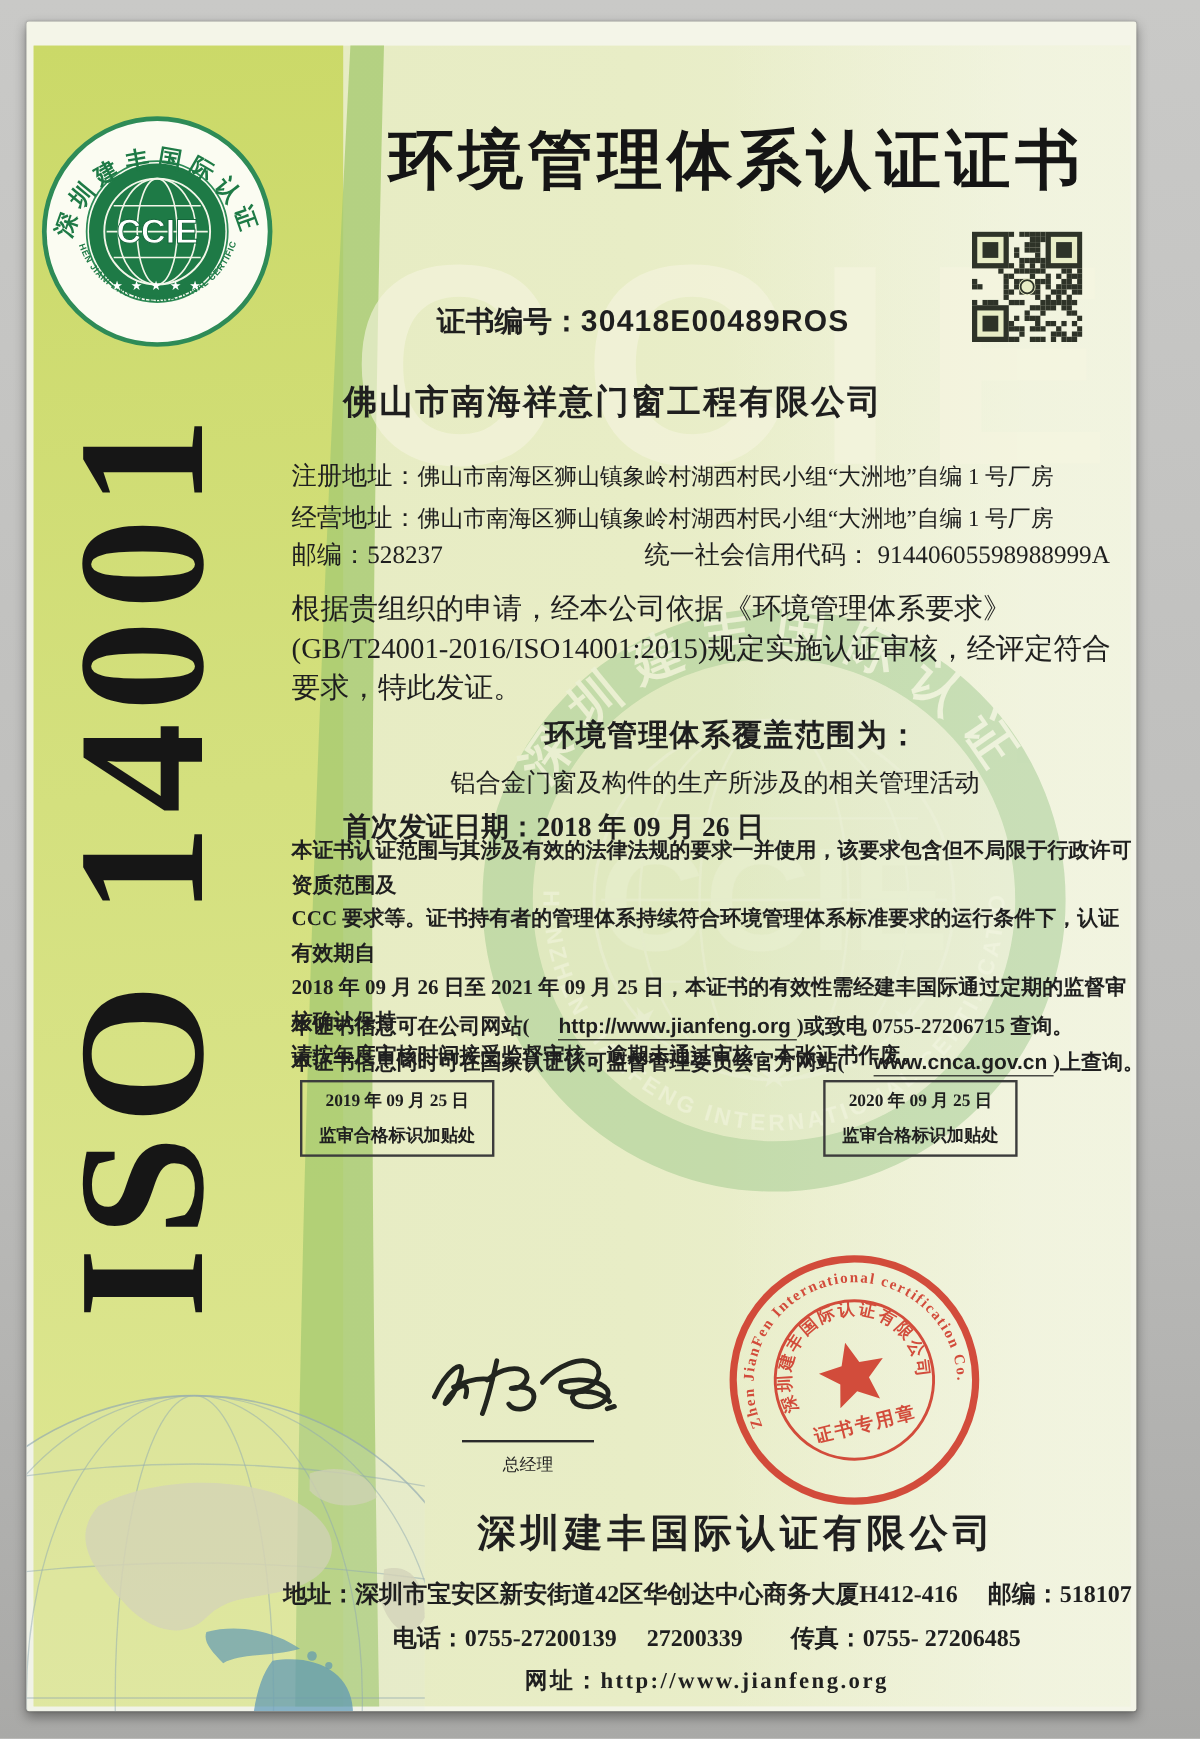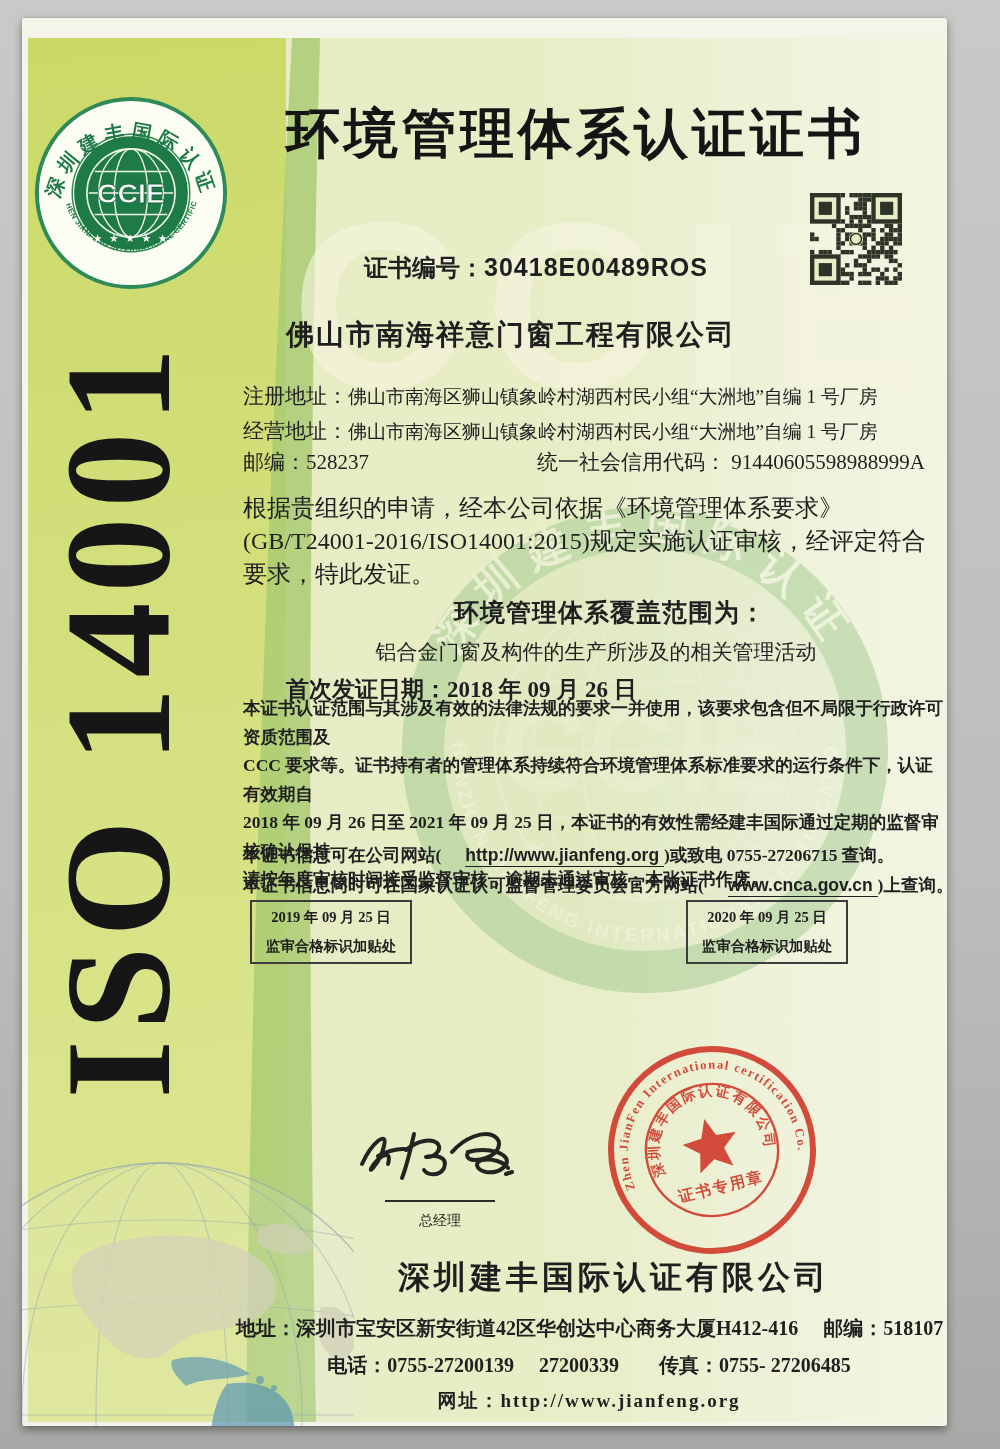--- a/index.html
+++ b/index.html
@@ -28,21 +28,21 @@
   .ghost{
     position:absolute;left:620px;top:305px;transform:translate(-50%,-50%);
     font-family:"Liberation Sans",sans-serif;font-weight:bold;
     font-size:238px;letter-spacing:22px;color:#f6f5e0;opacity:.62;white-space:nowrap;
   }
   .iso-side{
     position:absolute;left:118px;top:718px;transform:translate(-50%,-50%) rotate(-90deg);
     font-size:150px;font-weight:bold;letter-spacing:10px;color:#161616;white-space:nowrap;
   }
   .title{
-    position:absolute;left:286px;top:98px;width:656px;
+    position:absolute;left:286px;top:98px;width:656px;text-align:center;
     font-size:54px;font-weight:bold;letter-spacing:4px;color:#151515;
   }
   .certno{position:absolute;left:286px;top:252px;width:500px;text-align:center;font-size:24px;font-weight:bold;}
   .certno .num{font-family:"Liberation Sans",sans-serif;font-size:25px;letter-spacing:1px;}
   .company{position:absolute;left:286px;top:316px;width:656px;text-align:left;
     font-size:28px;font-weight:bold;letter-spacing:2px;}
   .addr{position:absolute;left:243px;font-size:19px;white-space:nowrap;}
   .addr .lbl{font-size:21px;}
   .zipline{position:absolute;left:243px;top:448px;font-size:21px;white-space:nowrap;}
   .creditline{position:absolute;left:537px;top:448px;font-size:21px;white-space:nowrap;}

